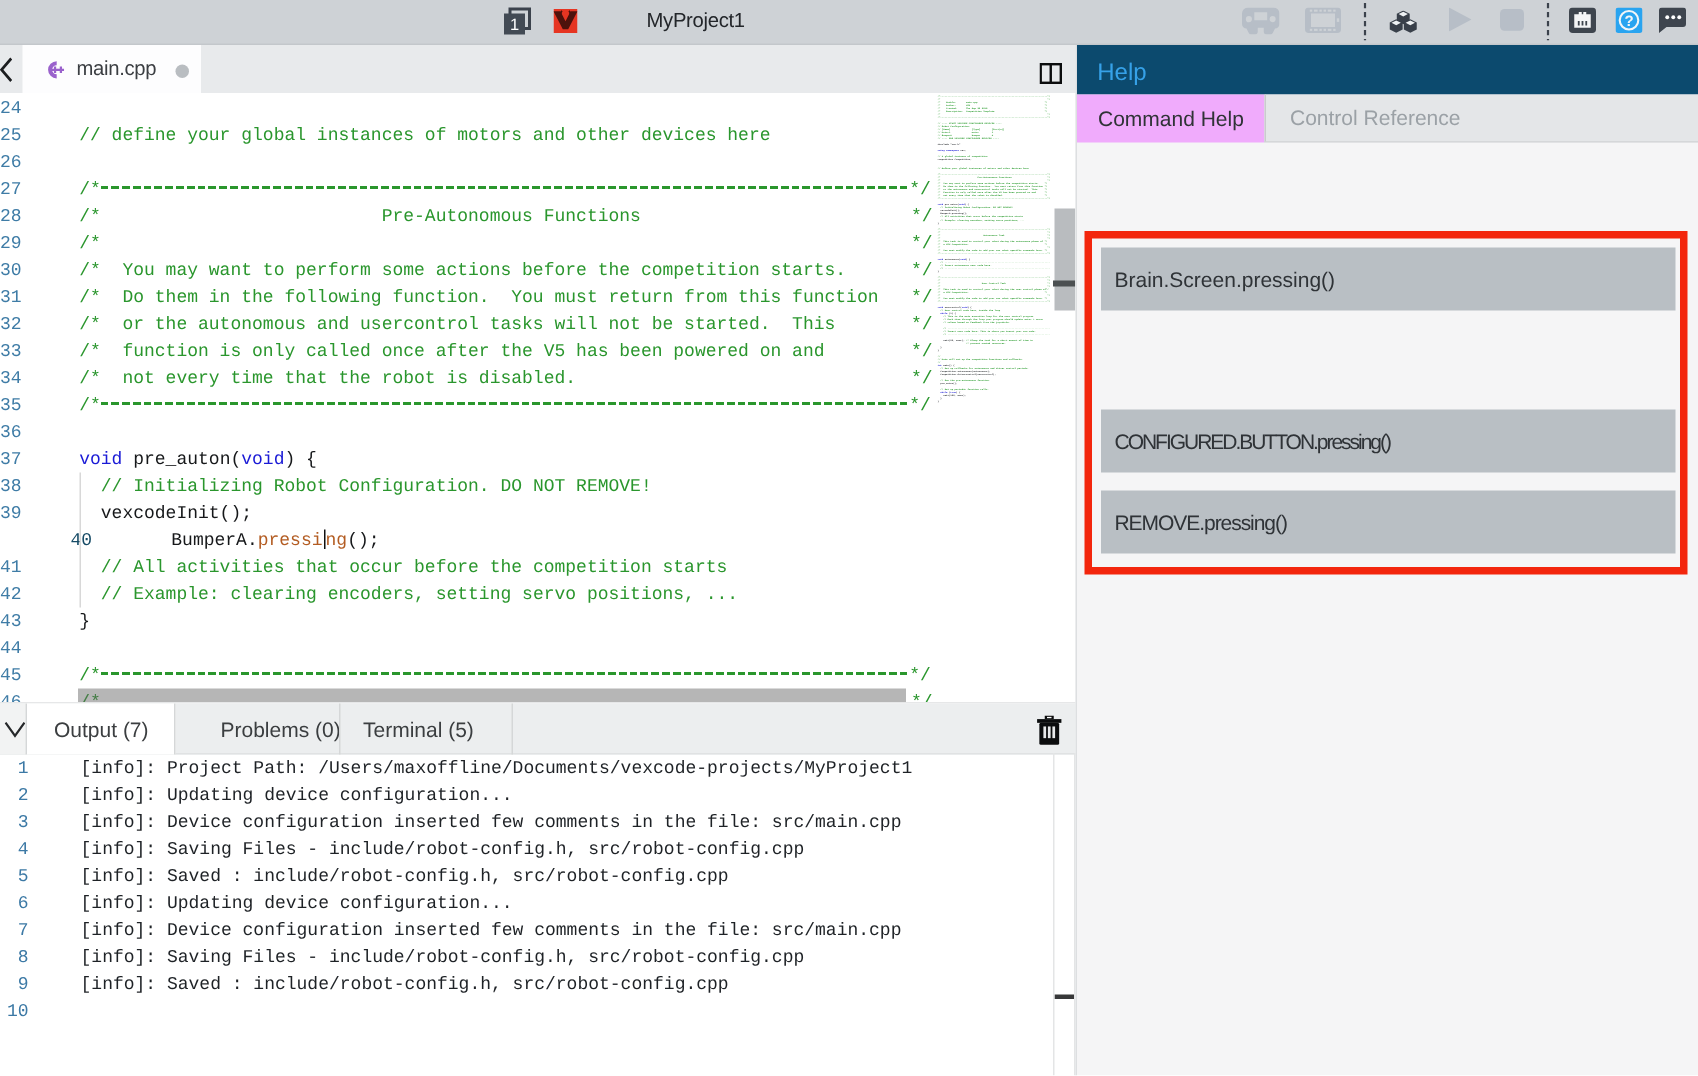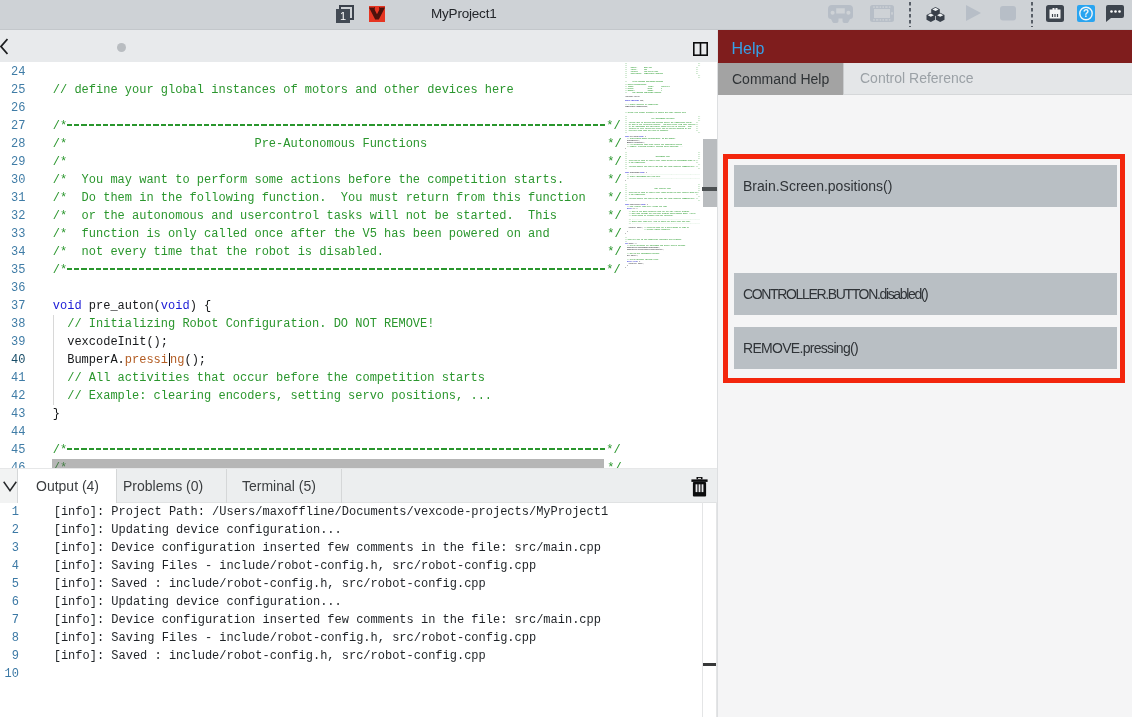--- a/index.html
+++ b/index.html
@@ -13,22 +13,22 @@
 #projname { position:absolute; left:431px; top:5.5px; font-size:13.5px; letter-spacing:-0.2px; color:#23262a; }
 
 #tabbar { position:absolute; left:0; top:30px; width:1132px; height:32px; background:#e8eaec; }
 #tab1 { position:absolute; left:15px; top:0; width:119px; height:32px; background:#fdfdfe; }
 #tabname { position:absolute; left:36px; top:8px; font-size:13.5px; letter-spacing:-0.2px; color:#3b3e42; }
 #tabdot { position:absolute; left:117px; top:43px; width:9px; height:9px; border-radius:50%; background:#b9bdc1; }
 
 #editor { position:absolute; left:0; top:62px; width:717px; height:406px; background:#ffffff; overflow:hidden; }
 #code { position:absolute; left:0; top:1px; font-family:"Liberation Mono", monospace; font-size:12px; line-height:18px; white-space:pre; }
 #code .row { height:18px; }
-#code .ln { display:inline-block; width:25.5px; text-align:right; color:#3f7ca6; }
-#code .lncur { color:#164b66; }
+#code .ln { display:inline-block; width:25.5px; color:#3f7ca6; }
+#code .lncur { color:#164b66;margin-left:47px; }
 #code .ct { padding-left:27.3px; }
 .cmt { color:#2a962d; }
 .kw { color:#1a1ad6; }
 .fn { color:#b35c22; }
 .code-dark { color:#16181a; }
 .dl { display:inline-block; width:539px; height:2.4px; vertical-align:2.6px;
   background:repeating-linear-gradient(90deg,#2a962d 0,#2a962d 5.2px,rgba(0,0,0,0) 5.2px,rgba(0,0,0,0) 7.2px); }
 #indent-guide { position:absolute; left:52.5px; top:253px; width:1px; height:90px; background:#d8d8d8; }
 #caret { display:inline-block; width:0; border-left:1.5px solid #111; margin-left:1px; height:13px; vertical-align:-2.5px; }
 
@@ -43,24 +43,24 @@
 #btab-output { position:absolute; left:17px; top:0; width:100px; height:34px; background:#fff; border-left:1px solid #d5d7d8; border-right:1px solid #d5d7d8; }
 .btab-label { font-size:14px; color:#3b3e40; line-height:34px; }
 #bchev { position:absolute; left:3px; top:12px; }
 #console { position:absolute; left:0; top:34px; font-family:"Liberation Mono", monospace; font-size:12px; line-height:18px; white-space:pre; }
 #console .ln { display:inline-block; width:19px; text-align:right; color:#3c79a5; }
 #console .ct { padding-left:34.7px; color:#1e2226; }
 #trash { position:absolute; left:691px; top:477px; }
 #cdash { position:absolute; left:703px; top:662.5px; width:13px; height:3px; background:#373839; }
 
 #help { position:absolute; left:717px; top:30px; width:415px; height:687px; background:#f5f5f6; border-left:1px solid #dddfe1; }
-#help-header { position:absolute; left:0; top:0; width:415px; height:33px; background:#7f1d1d; }
+#help-header { position:absolute; left:0; top:0; width:415px; height:33px; background:#0c4a6e; }
 #help-title { position:absolute; left:13.5px; top:9.5px; font-size:16px; color:#36a1e8; }
 #help-tabs { position:absolute; left:0; top:33px; width:415px; height:32px; }
-#ht-active { position:absolute; left:0; top:0; width:125px; height:32px; background:#a3a3a3; font-size:14px; color:#2f3336; line-height:32px; padding-left:14px; }
+#ht-active { position:absolute; left:0; top:0; width:125px; height:32px; background:#f0abfc; font-size:14px; color:#2f3336; line-height:32px; padding-left:14px; }
 #ht-rest { position:absolute; left:125px; top:0; width:290px; height:32px; background:#e4e6e8; border-left:1px solid #c9cbcd; border-bottom:1px solid #d5d7d9; font-size:14px; color:#9ba1a6; line-height:31px; padding-left:16px; }
 #help-body { position:absolute; left:16px; top:81px; width:390px; font-size:16px; line-height:20px; color:#3a3d3f; }
 #redbox { position:absolute; left:5px; top:124px; width:402px; height:229px; border:5px solid #f3260d; background:#f5f5f6; }
 .refbtn { position:absolute; left:6px; width:383px; height:42px; background:#b9bfc4; font-size:14px; color:#2f3337; line-height:42px; padding-left:9px; }
 </style>
 </head>
 <body>
 <div id="root">
 
   <div id="topbar">
@@ -152,20 +152,32 @@
           <circle cx="9.5" cy="6.5" r="1.3"></circle>
           <circle cx="13.5" cy="6.5" r="1.3"></circle>
         </g>
     </svg>
   </div>
 
   <div id="tabbar">
     <svg style="position:absolute;left:0;top:8px" width="8" height="17" viewBox="0 0 8 17">
       <path d="M7.5 1 L1 8.5 L7.5 16" fill="none" stroke="#1c1e20" stroke-width="1.8"></path>
     </svg>
+    <div id="tab1">
+      <svg style="position:absolute;left:14px;top:10px" width="14" height="13" viewBox="0 0 14 13">
+        <path d="M8.8 2.1 A4.4 4.4 0 1 0 8.8 10.9" fill="none" stroke="#9a62cc" stroke-width="2.7"></path>
+        <g stroke="#9a62cc" stroke-width="1.5">
+          <line x1="7.7" y1="4.4" x2="7.7" y2="8.6"></line>
+            <line x1="5.6" y1="6.5" x2="9.8" y2="6.5"></line>
+          <line x1="11.6" y1="4.4" x2="11.6" y2="8.6"></line>
+            <line x1="9.5" y1="6.5" x2="13.7" y2="6.5"></line>
+        </g>
+      </svg>
+      <div id="tabname">main.cpp</div>
+    </div>
 
     <svg style="position:absolute;left:693px;top:11.5px" width="15" height="14" viewBox="0 0 15 14">
       <rect x="0.8" y="0.8" width="13.4" height="12.4" fill="none" stroke="#0c0d0e" stroke-width="1.6"></rect>
       <line x1="7.5" y1="1" x2="7.5" y2="13" stroke="#0c0d0e" stroke-width="1.6"></line>
     </svg>
   </div>
   <div id="tabdot"></div>
 
   <div id="editor">
     <div id="code"><div class="row code-dark"><span class="ln">24</span><span class="ct"></span></div><div class="row code-dark"><span class="ln">25</span><span class="ct"><span class="cmt">// define your global instances of motors and other devices here</span></span></div><div class="row code-dark"><span class="ln">26</span><span class="ct"></span></div><div class="row code-dark"><span class="ln">27</span><span class="ct"><span class="cmt">/*<span class="dl"></span>*/</span></span></div><div class="row code-dark"><span class="ln">28</span><span class="ct"><span class="cmt">/*                          Pre-Autonomous Functions                         */</span></span></div><div class="row code-dark"><span class="ln">29</span><span class="ct"><span class="cmt">/*                                                                           */</span></span></div><div class="row code-dark"><span class="ln">30</span><span class="ct"><span class="cmt">/*  You may want to perform some actions before the competition starts.      */</span></span></div><div class="row code-dark"><span class="ln">31</span><span class="ct"><span class="cmt">/*  Do them in the following function.  You must return from this function   */</span></span></div><div class="row code-dark"><span class="ln">32</span><span class="ct"><span class="cmt">/*  or the autonomous and usercontrol tasks will not be started.  This       */</span></span></div><div class="row code-dark"><span class="ln">33</span><span class="ct"><span class="cmt">/*  function is only called once after the V5 has been powered on and        */</span></span></div><div class="row code-dark"><span class="ln">34</span><span class="ct"><span class="cmt">/*  not every time that the robot is disabled.                               */</span></span></div><div class="row code-dark"><span class="ln">35</span><span class="ct"><span class="cmt">/*<span class="dl"></span>*/</span></span></div><div class="row code-dark"><span class="ln">36</span><span class="ct"></span></div><div class="row code-dark"><span class="ln">37</span><span class="ct"><span class="kw">void</span> pre_auton(<span class="kw">void</span>) {</span></div><div class="row code-dark"><span class="ln">38</span><span class="ct">  <span class="cmt">// Initializing Robot Configuration. DO NOT REMOVE!</span></span></div><div class="row code-dark"><span class="ln">39</span><span class="ct">  vexcodeInit();</span></div><div class="row code-dark"><span class="ln lncur">40</span><span class="ct">  BumperA.<span class="fn">pressi</span><span id="caret"></span><span class="fn">ng</span>();</span></div><div class="row code-dark"><span class="ln">41</span><span class="ct">  <span class="cmt">// All activities that occur before the competition starts</span></span></div><div class="row code-dark"><span class="ln">42</span><span class="ct">  <span class="cmt">// Example: clearing encoders, setting servo positions, ...</span></span></div><div class="row code-dark"><span class="ln">43</span><span class="ct">}</span></div><div class="row code-dark"><span class="ln">44</span><span class="ct"></span></div><div class="row code-dark"><span class="ln">45</span><span class="ct"><span class="cmt">/*<span class="dl"></span>*/</span></span></div><div class="row code-dark"><span class="ln">46</span><span class="ct"><span class="cmt">/*                                                                           */</span></span></div></div>
@@ -281,23 +293,23 @@
     <div id="mm-mark"></div>
     <div id="hscroll"></div>
   </div>
 
   <div id="bottom">
     <div id="btabs">
         <div style="position:absolute;left:0;top:0;width:17px;height:34px;background:#f2f3f3"></div>
       <svg id="bchev" width="14" height="11" viewBox="0 0 14 11">
         <path d="M0.7 0.8 L7 9.6 L13.3 0.8" fill="none" stroke="#26282a" stroke-width="1.5"></path>
       </svg>
-      <div id="btab-output"><span class="btab-label" style="padding-left:18px">Output (4)</span></div>
+      <div id="btab-output"><span class="btab-label" style="padding-left:18px">Output (7)</span></div>
       <div class="abs" style="left:117px;top:468px"></div>
-      <span class="btab-label abs" style="left:123px;">Problems (0)</span>
+      <span class="btab-label abs" style="left:147px;">Problems (0)</span>
       <span class="btab-label abs" style="left:242px;">Terminal (5)</span>
       <div class="abs" style="left:226px;top:0;width:1px;height:34px;background:#d5d7d8"></div>
       <div class="abs" style="left:341px;top:0;width:1px;height:34px;background:#d5d7d8"></div>
     </div>
     <div id="console"><div class="row"><span class="ln">1</span><span class="ct">[info]: Project Path: /Users/maxoffline/Documents/vexcode-projects/MyProject1</span></div><div class="row"><span class="ln">2</span><span class="ct">[info]: Updating device configuration...</span></div><div class="row"><span class="ln">3</span><span class="ct">[info]: Device configuration inserted few comments in the file: src/main.cpp</span></div><div class="row"><span class="ln">4</span><span class="ct">[info]: Saving Files - include/robot-config.h, src/robot-config.cpp</span></div><div class="row"><span class="ln">5</span><span class="ct">[info]: Saved : include/robot-config.h, src/robot-config.cpp</span></div><div class="row"><span class="ln">6</span><span class="ct">[info]: Updating device configuration...</span></div><div class="row"><span class="ln">7</span><span class="ct">[info]: Device configuration inserted few comments in the file: src/main.cpp</span></div><div class="row"><span class="ln">8</span><span class="ct">[info]: Saving Files - include/robot-config.h, src/robot-config.cpp</span></div><div class="row"><span class="ln">9</span><span class="ct">[info]: Saved : include/robot-config.h, src/robot-config.cpp</span></div><div class="row"><span class="ln">10</span></div></div>
   </div>
   <svg id="trash" width="17" height="20" viewBox="0 0 17 20">
     <path d="M5.5 0 h6 v2.4 h-6 z" fill="#0c0d0e"></path>
     <rect x="7" y="0.9" width="3" height="0.9" fill="#fff"></rect>
     <rect x="0.4" y="2.4" width="16.2" height="2.5" fill="#0c0d0e"></rect>
@@ -314,19 +326,19 @@
 
   <div id="help">
     <div id="help-header">
         <div id="help-title">Help</div>
       </div>
     <div id="help-tabs">
       <div id="ht-active">Command Help</div>
       <div id="ht-rest">Control Reference</div>
     </div>
     <div id="redbox">
-      <div class="refbtn" style="top:6px">Brain.Screen.positions()</div>
-      <div class="refbtn" style="top:114px;letter-spacing:-1.35px">CONTROLLER.BUTTON.disabled()</div>
+      <div class="refbtn" style="top:6px">Brain.Screen.pressing()</div>
+      <div class="refbtn" style="top:114px;letter-spacing:-1.35px">CONFIGURED.BUTTON.pressing()</div>
       <div class="refbtn" style="top:168px;letter-spacing:-0.7px">REMOVE.pressing()</div>
     </div>
   </div>
 
 </div>
 
 </body></html>

